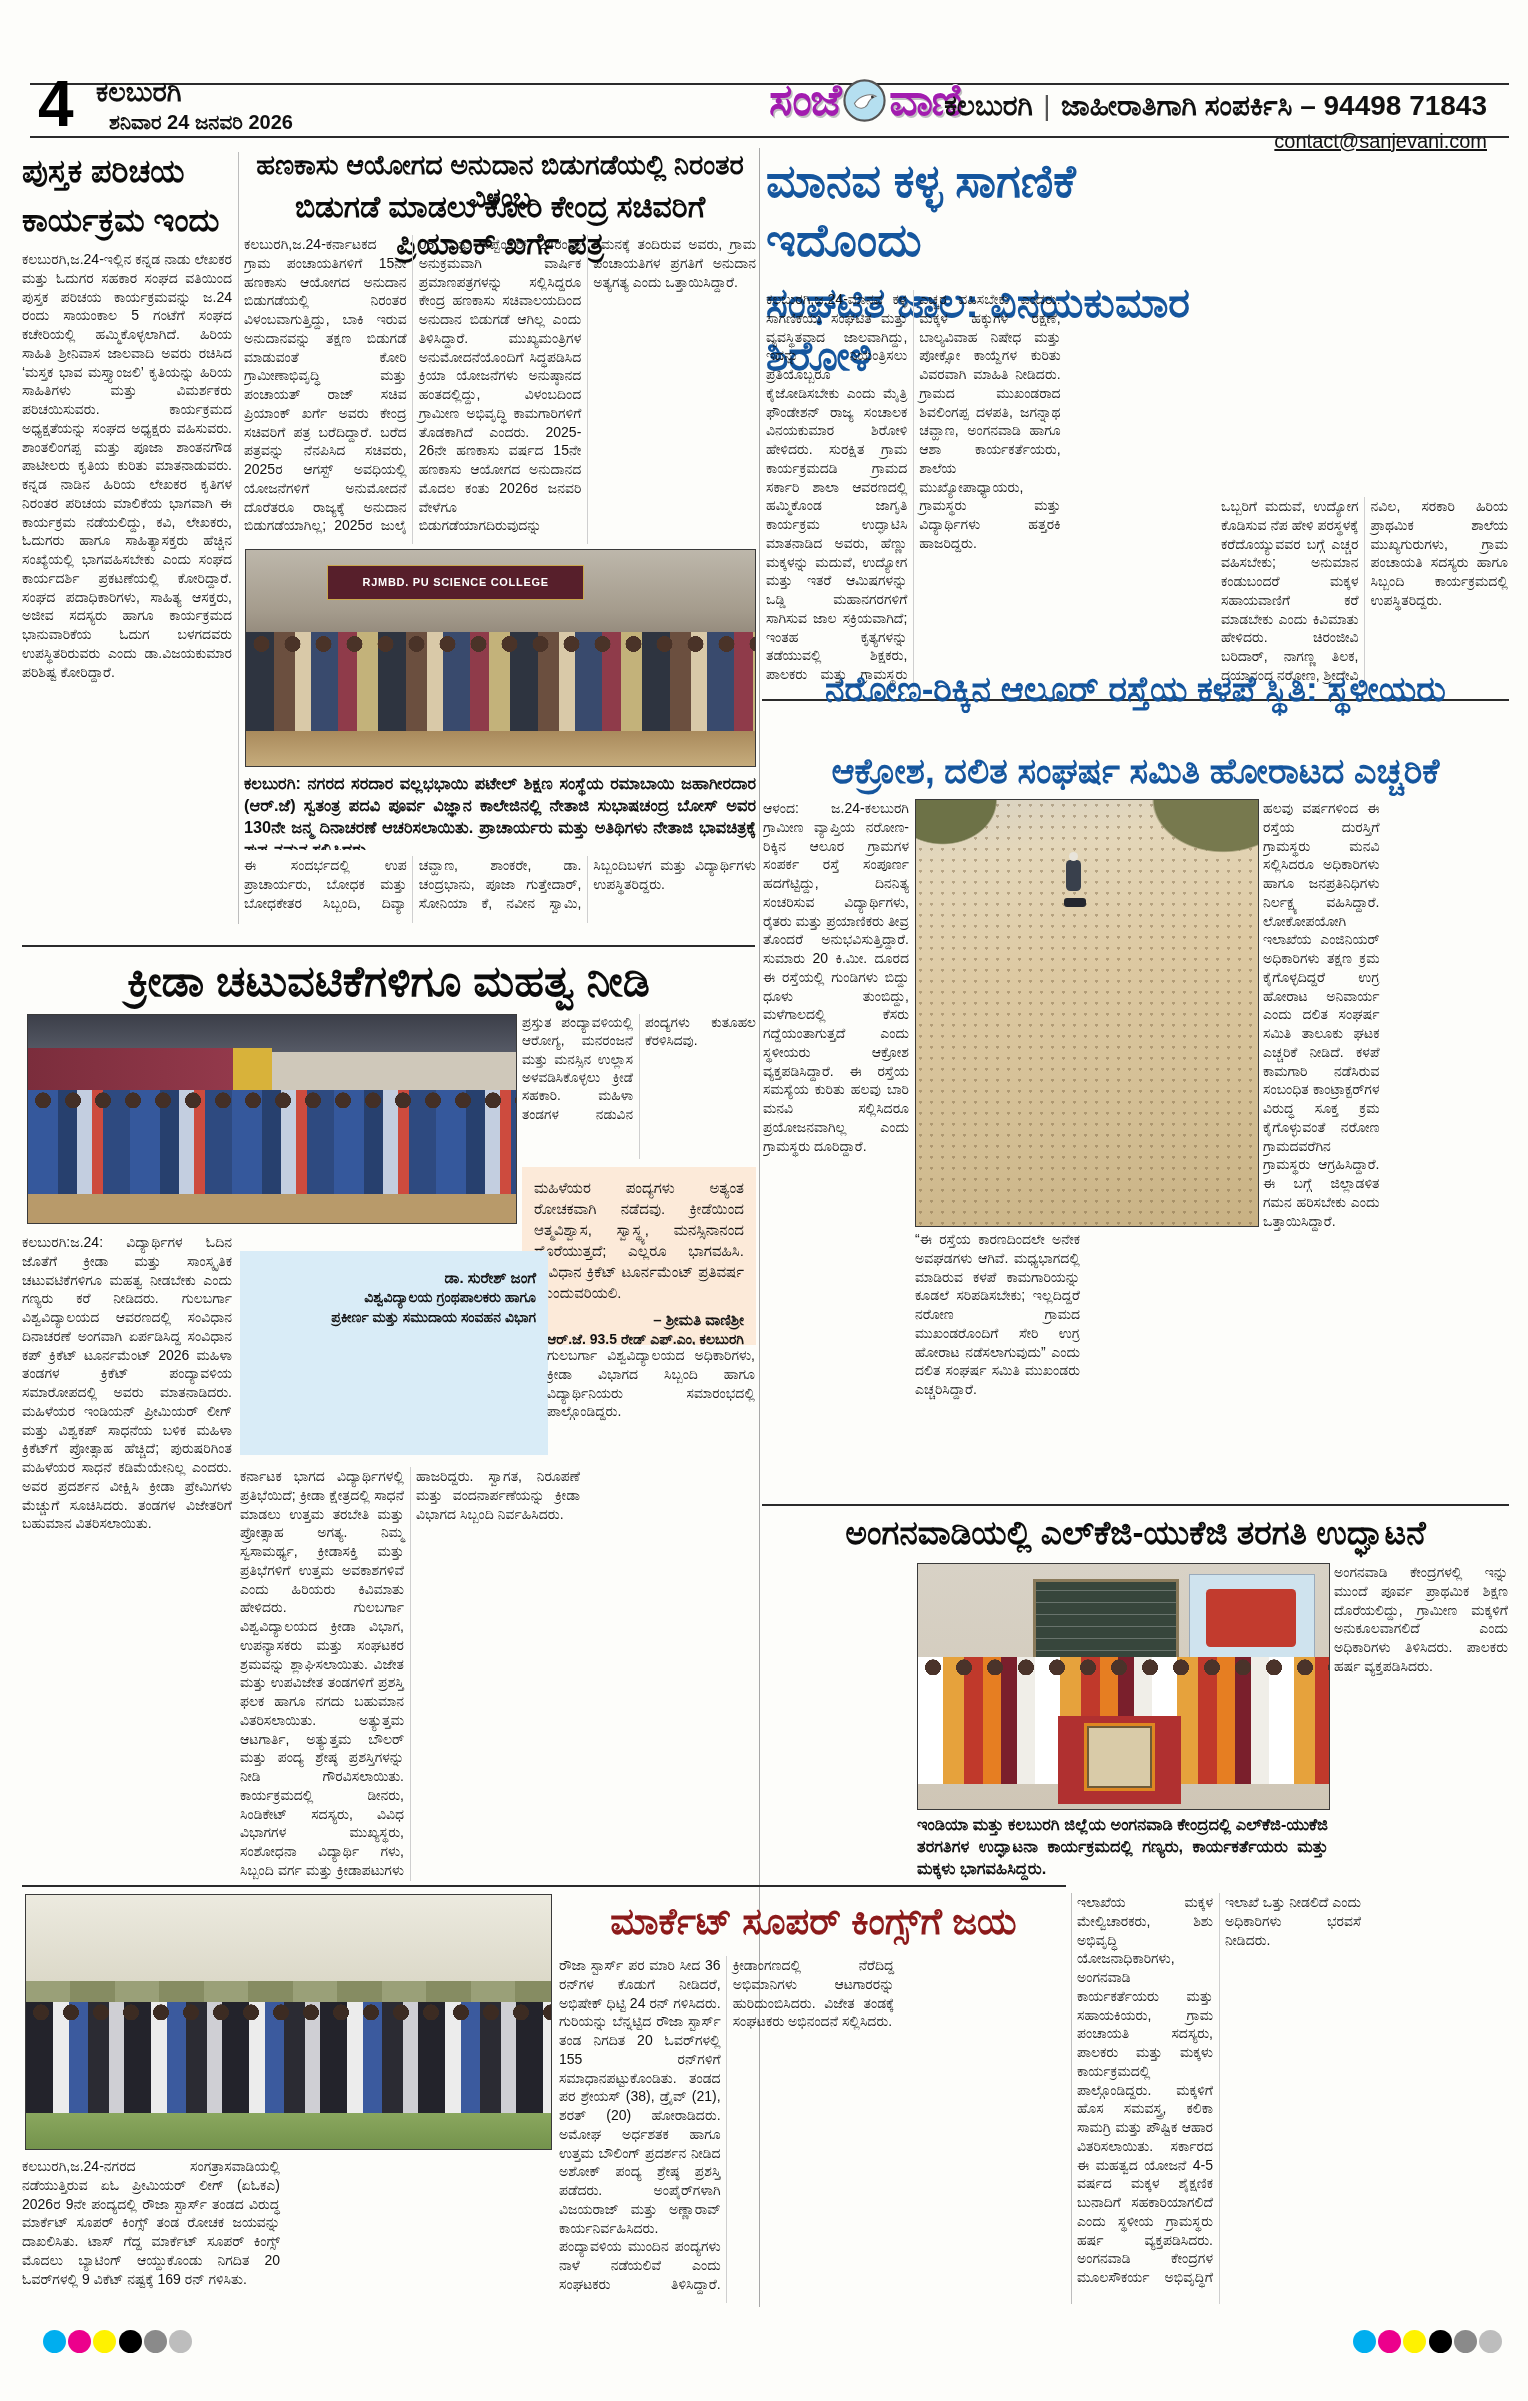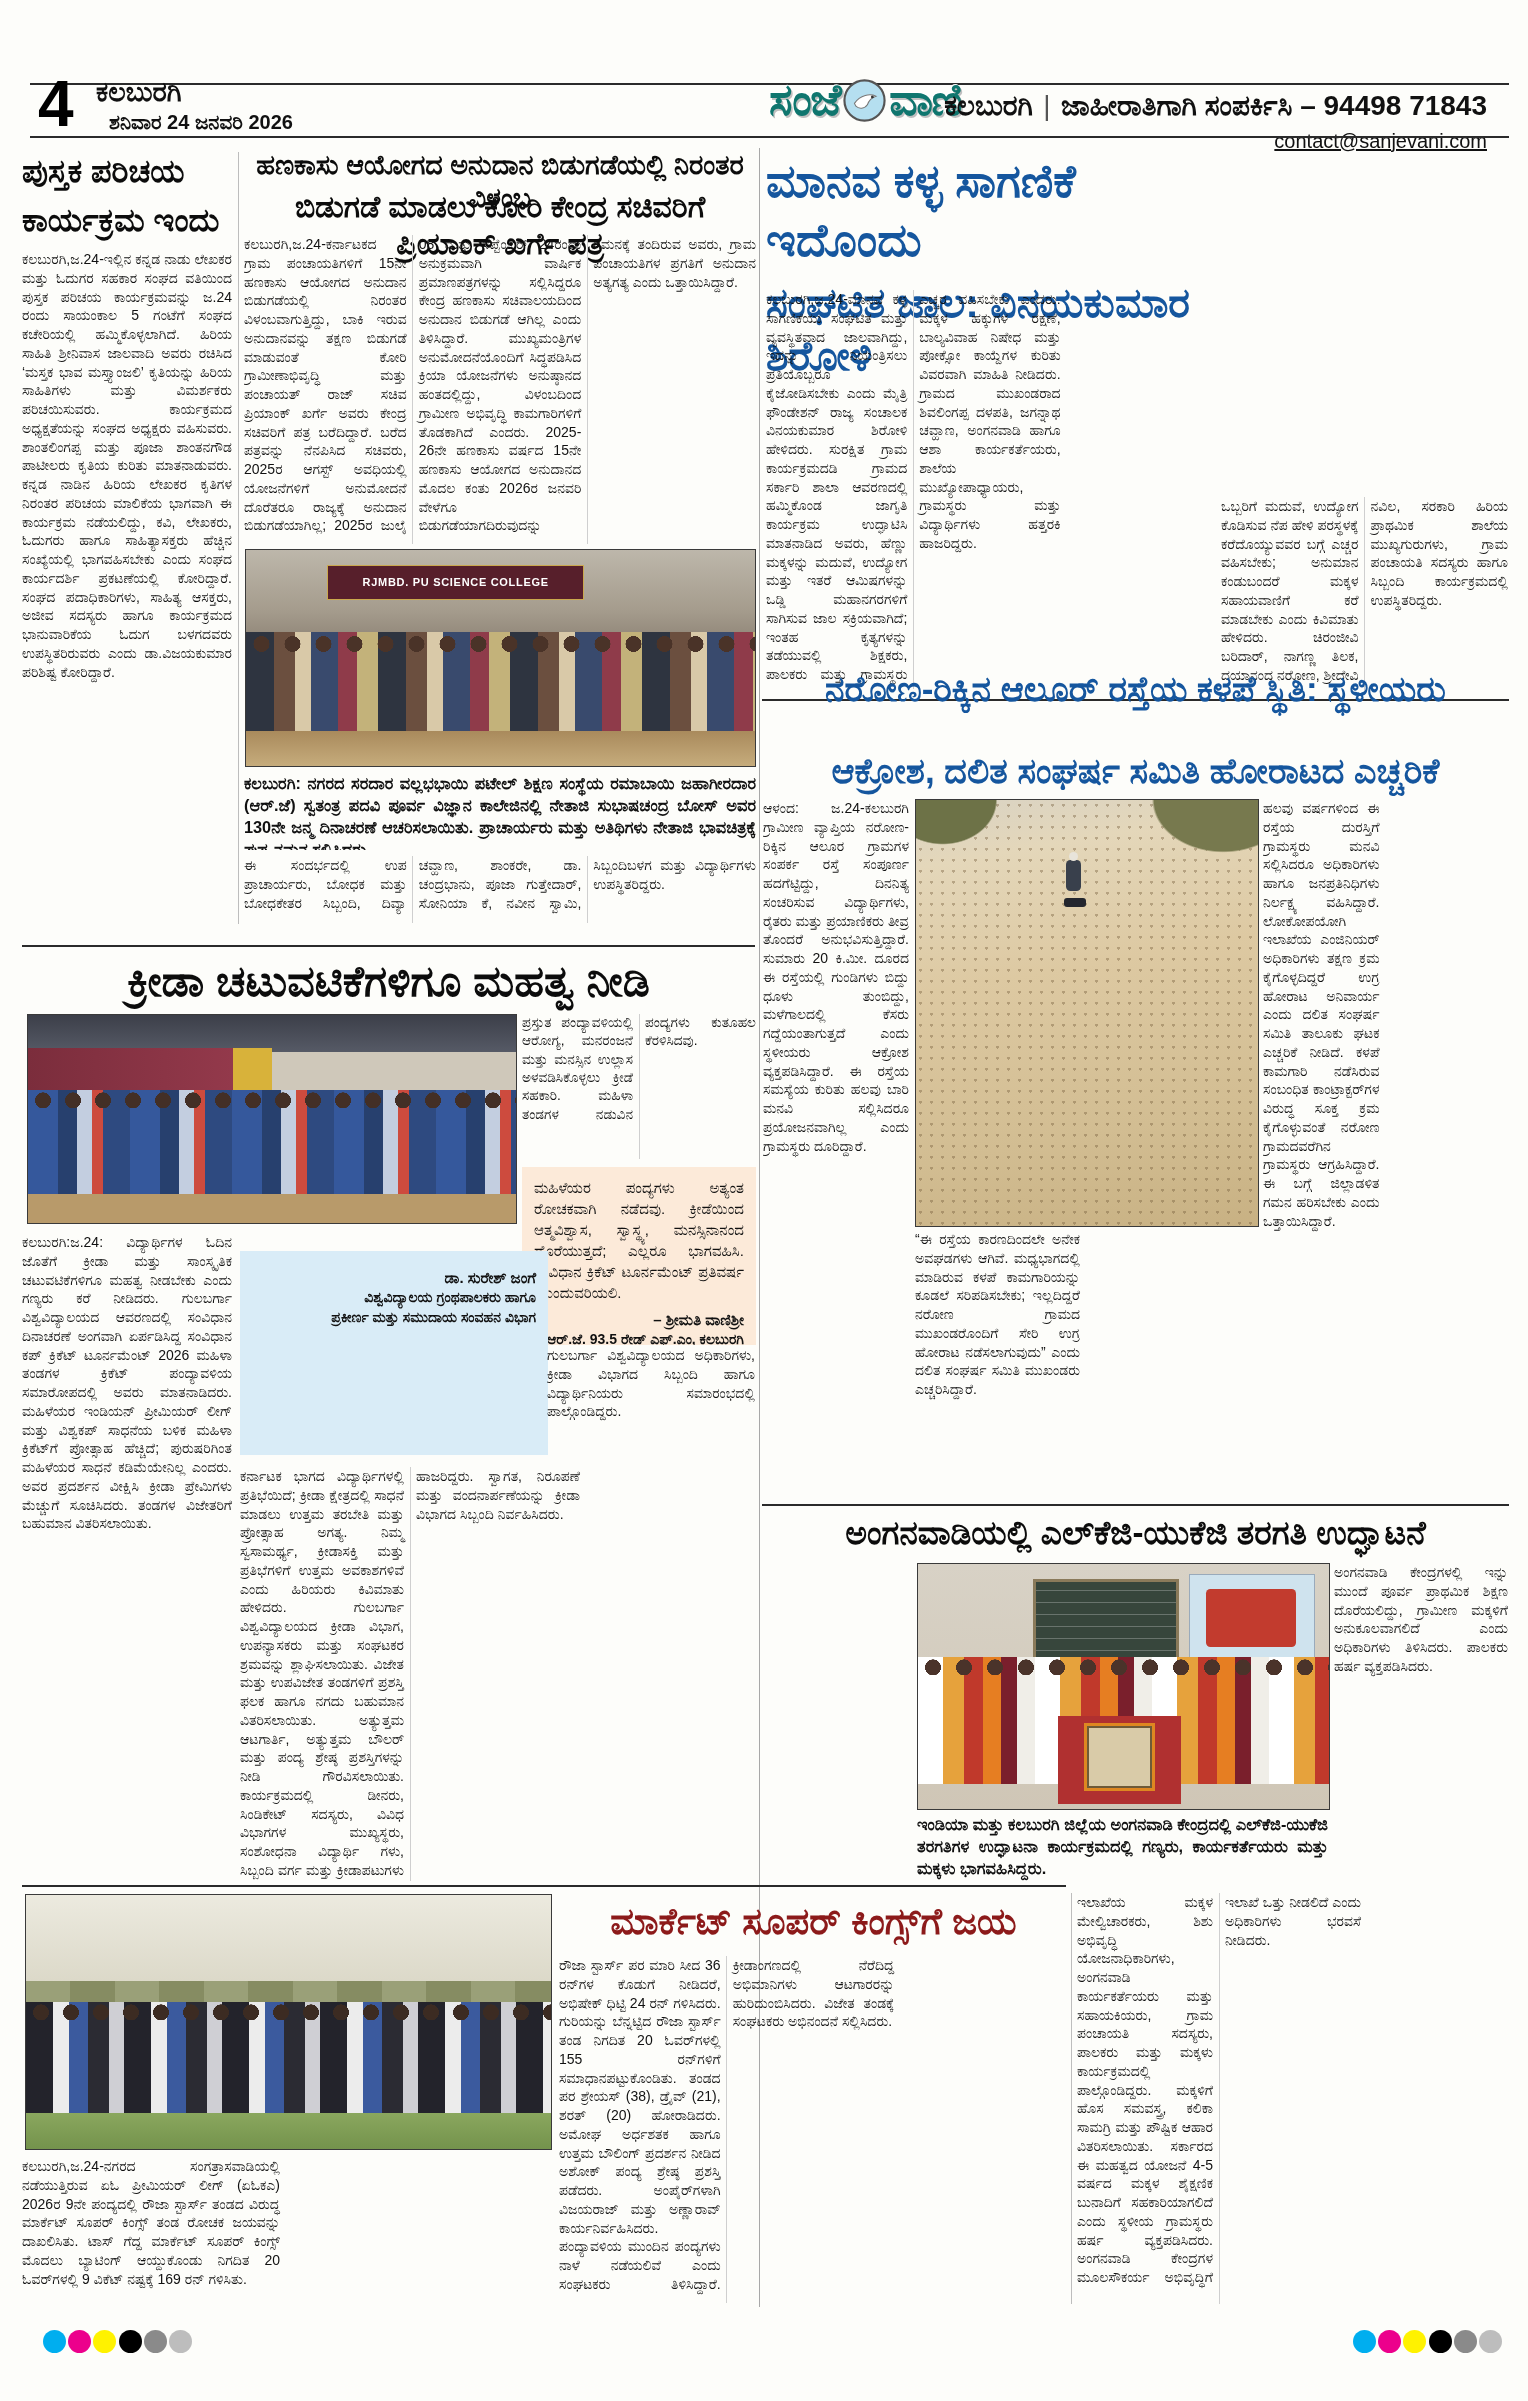--- a/index.html
+++ b/index.html
@@ -11,21 +11,21 @@
   .abs{position:absolute;}
   .hrule{position:absolute;background:#2b2b2b;}
   .vrule{position:absolute;background:#bdbdbd;width:0.7px;}
 
   
   .page-num{font-size:64px;font-weight:900;line-height:1;color:#000;}
   .edition{font-size:27px;font-weight:800;}
   .date-line{font-size:20px;font-weight:700;}
   .masthead{display:flex;align-items:center;gap:3px;}
   .masthead .mh-txt{
-    font-size:44px;font-weight:900;letter-spacing:-1.5px;color:#0f766e;
+    font-size:44px;font-weight:900;letter-spacing:-1.5px;color:#a21caf;
     text-shadow:1.5px 1.5px 0 #bfbfbf, -0.7px -0.7px 0 #ffffff;
   }
   .mh-logo{width:43px;height:43px;flex:0 0 auto;}
   .head-right{text-align:right;line-height:1.45;}
   .head-right .hr1{font-size:28px;font-weight:700;}
   .head-right .hr2{font-size:20px;font-weight:400;text-decoration:underline;}
   .hr-sep{font-weight:300;color:#555;padding:0 10.4px;}
 
   
   .body-txt{

